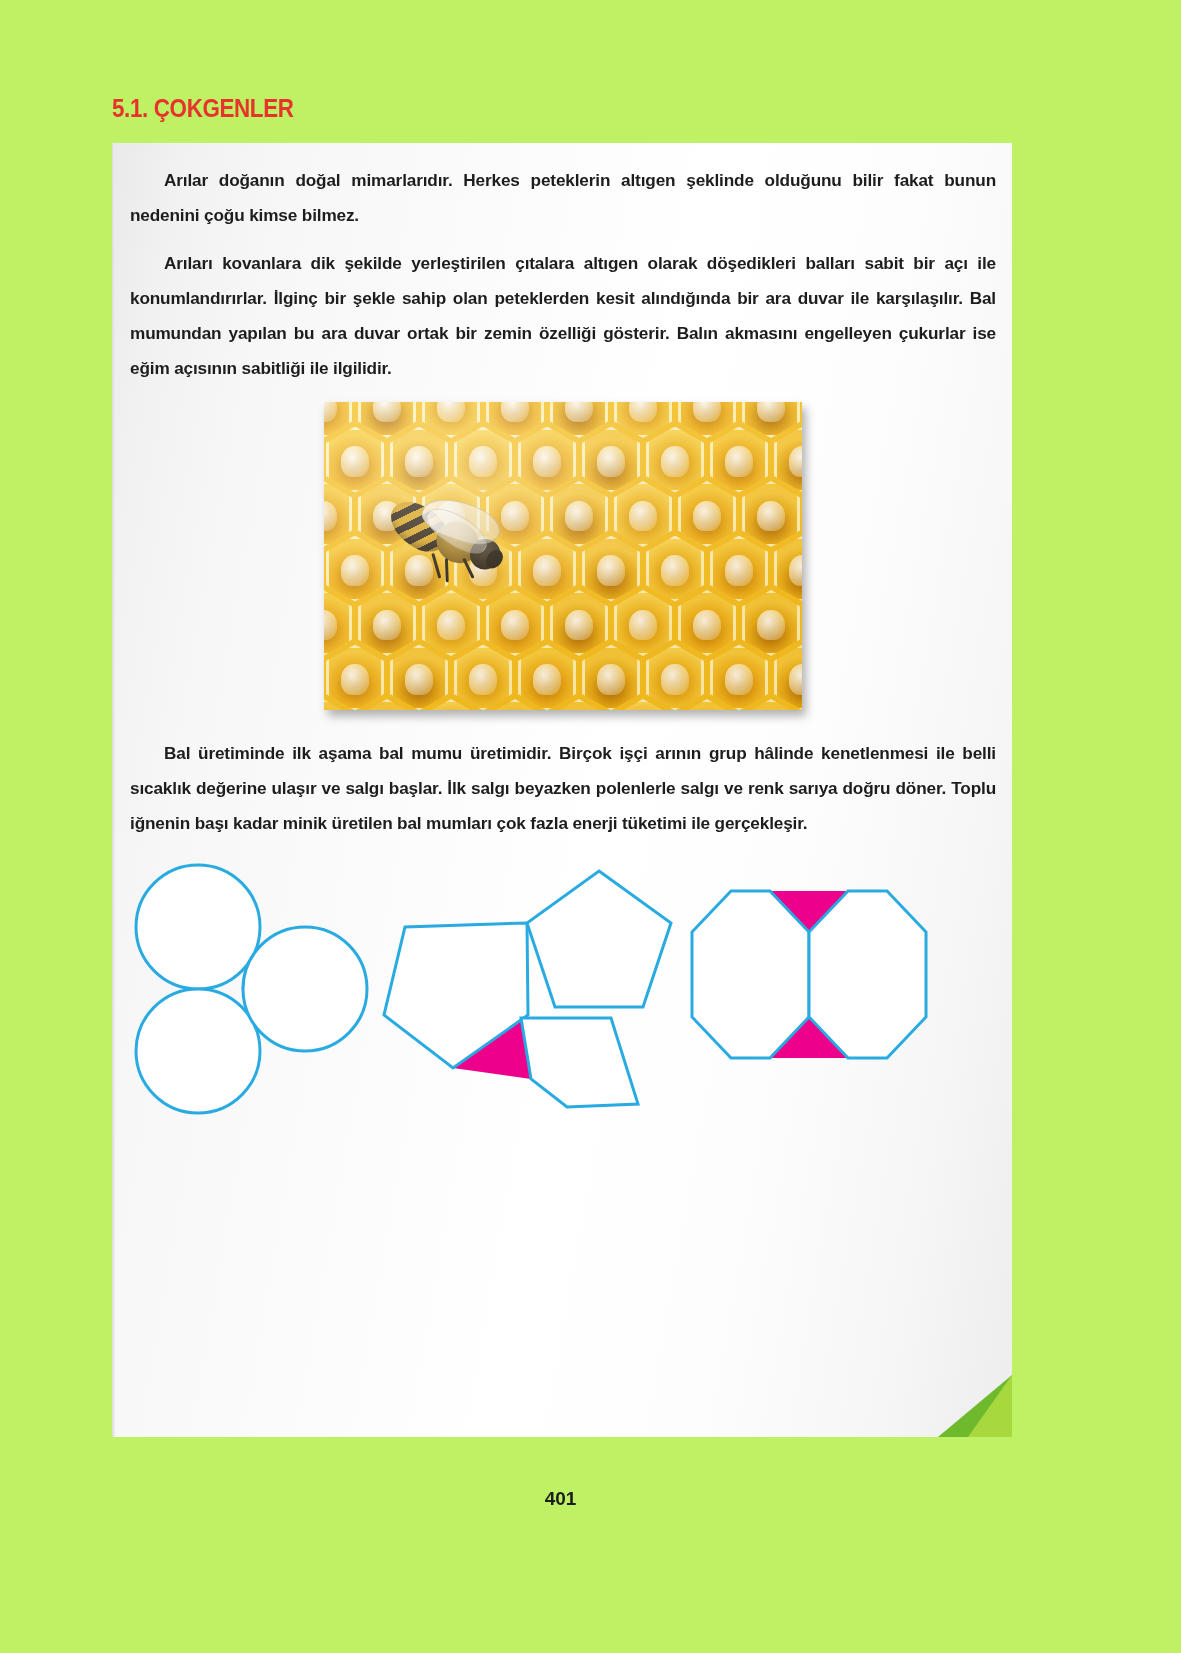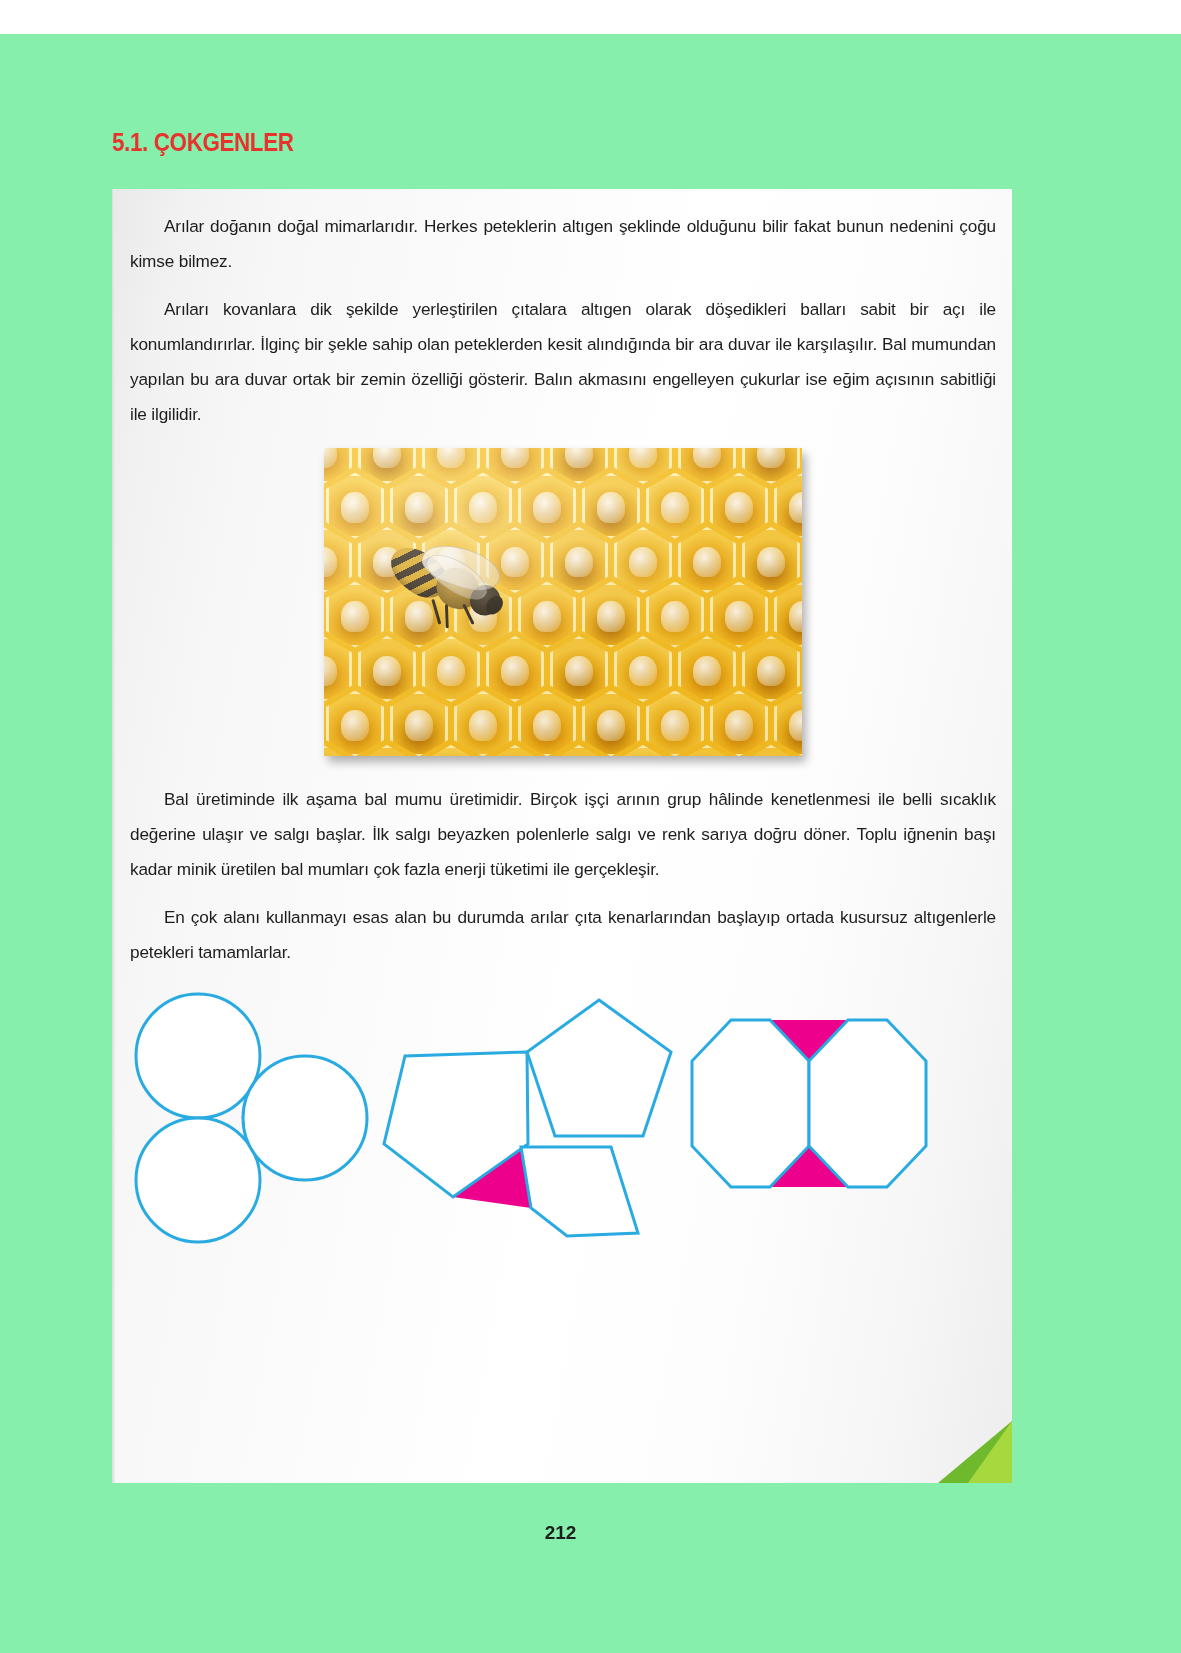--- a/index.html
+++ b/index.html
@@ -11,22 +11,21 @@
     width: 1181px;
     height: 1653px;
     font-family: "Liberation Sans", sans-serif;
     position: relative;
     overflow: hidden;
   }
 
   .page {
     position: absolute;
     inset: 0;
-    background: #86efac;
-    margin-top: 34px;
+    background: #bef264;
   }
 
   
   .section-title {
     position: absolute;
     left: 112px;
     top: 93px;
     font-size: 26px;
     font-weight: bold;
     color: #e8322c;
@@ -34,33 +33,34 @@
     font-family: "Liberation Sans Narrow", "Liberation Sans", sans-serif;
     transform: scaleX(0.86);
     transform-origin: left center;
     white-space: nowrap;
   }
 
   
   .content-box {
     position: absolute;
     left: 112px;
-    top: 155px;
+    top: 143px;
     width: 900px;
     height: 1294px;
     background: linear-gradient(100deg,
         #e9e9e9 0%,
         #f1f1f1 6%,
         #f7f7f7 16%,
         #fbfbfb 34%,
         #ffffff 54%,
         #fdfdfd 72%,
         #f6f6f6 88%,
         #ededed 100%);
     overflow: hidden;
+    font-weight: bold;
   }
   .box-edge-left {
     position: absolute;
     left: 0; top: 0; bottom: 0;
     width: 3px;
     background: linear-gradient(to right, #dcdcdc, #eeeeee);
   }
 
   .text-area {
     position: absolute;
@@ -329,21 +329,20 @@
             <div class="bee-leg" style="left:72px; top:54px; width:24px; transform:rotate(52deg);"></div>
             <div class="bee-leg" style="left:86px; top:44px; width:22px; transform:rotate(28deg);"></div>
             <div class="bee-wing"></div>
             <div class="bee-wing2"></div>
           </div>
           <div class="photo-gloss"></div>
         </div>
       </div>
 
       <p class="para">Bal üretiminde ilk aşama bal mumu üretimidir. Birçok işçi arının grup hâlinde kenetlenmesi ile belli sıcaklık değerine ulaşır ve salgı başlar. İlk salgı beyazken polenlerle salgı ve renk sarıya doğru döner. Toplu iğnenin başı kadar minik üretilen bal mumları çok fazla enerji tüketimi ile gerçekleşir.</p>
-      <p class="para">En çok alanı kullanmayı esas alan bu durumda arılar çıta kenarlarından başlayıp ortada kusursuz altıgenlerle petekleri tamamlarlar.</p>
 
       <div class="figure-row">
         <svg width="866" height="268" viewBox="0 0 866 268">
 
           <g>
 
             <path fill="#EC008C" d="M 111.5 133.5
                      A 62 62 0 0 1 148.5 94.5
                      A 62 62 0 0 1 150 158
                      A 62 62 0 0 1 111.5 133.5 Z"></path>
@@ -378,15 +377,15 @@
 
 
     </div>
 
     <div class="corner-fold">
       <div class="tri-dark"></div>
       <div class="tri-light"></div>
     </div>
   </div>
 
-  <div class="page-number">212</div>
+  <div class="page-number">401</div>
 
 </div>
 
 </body></html>

